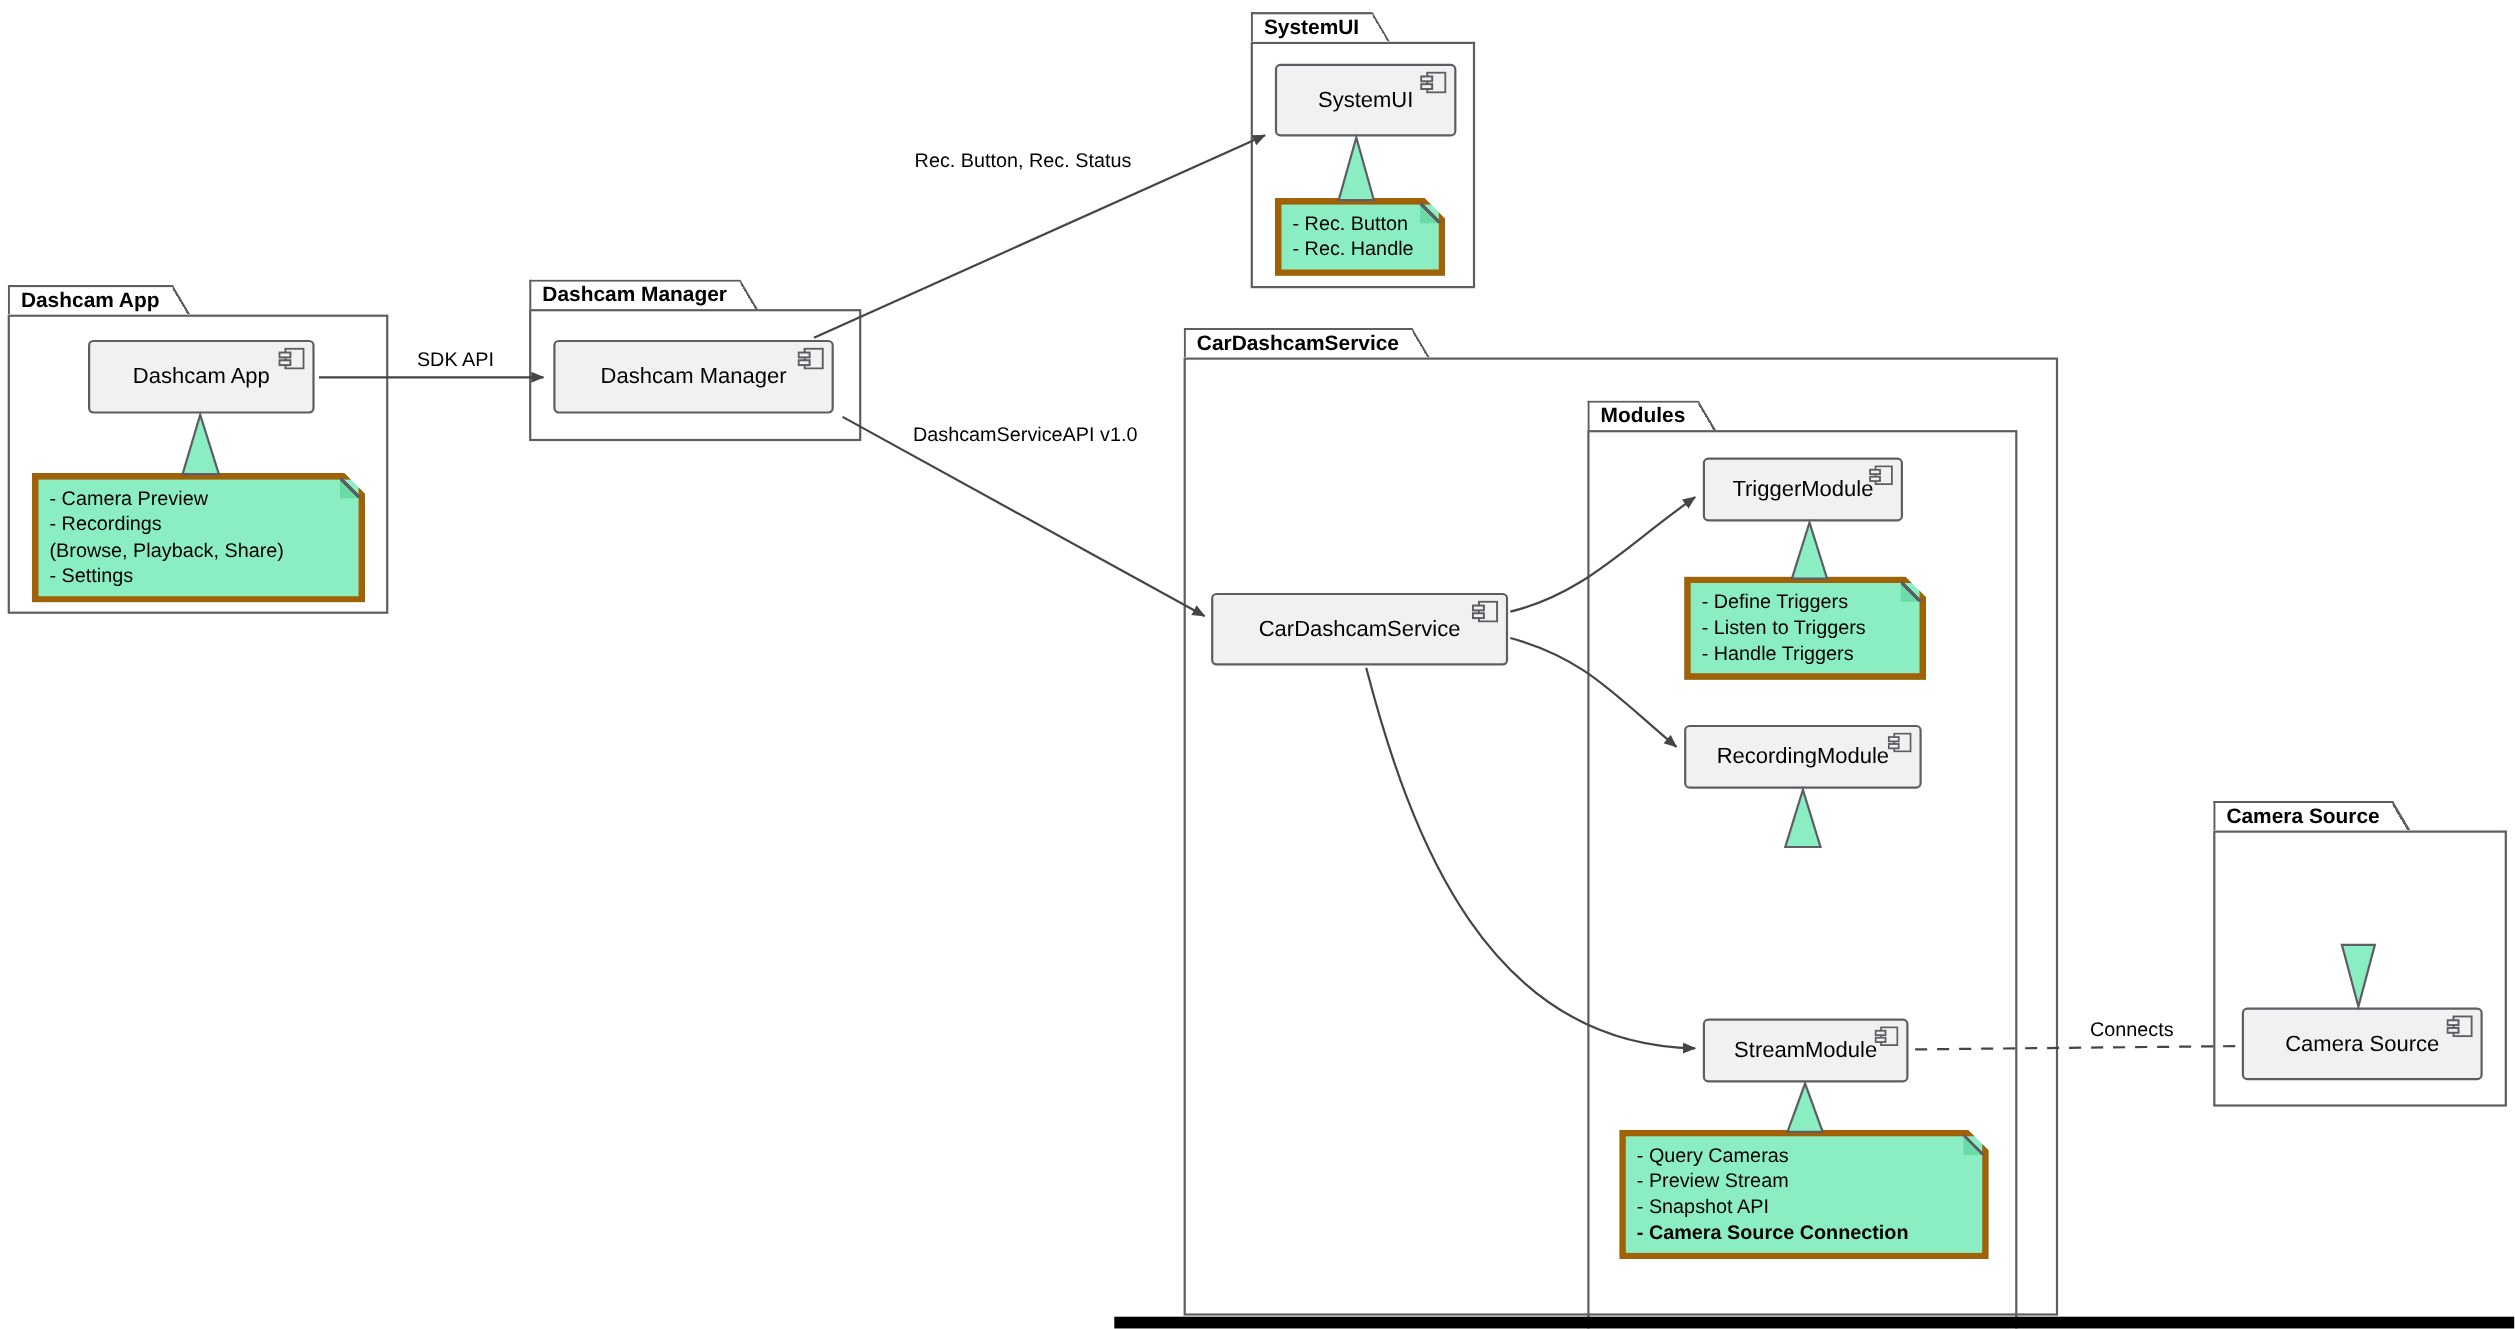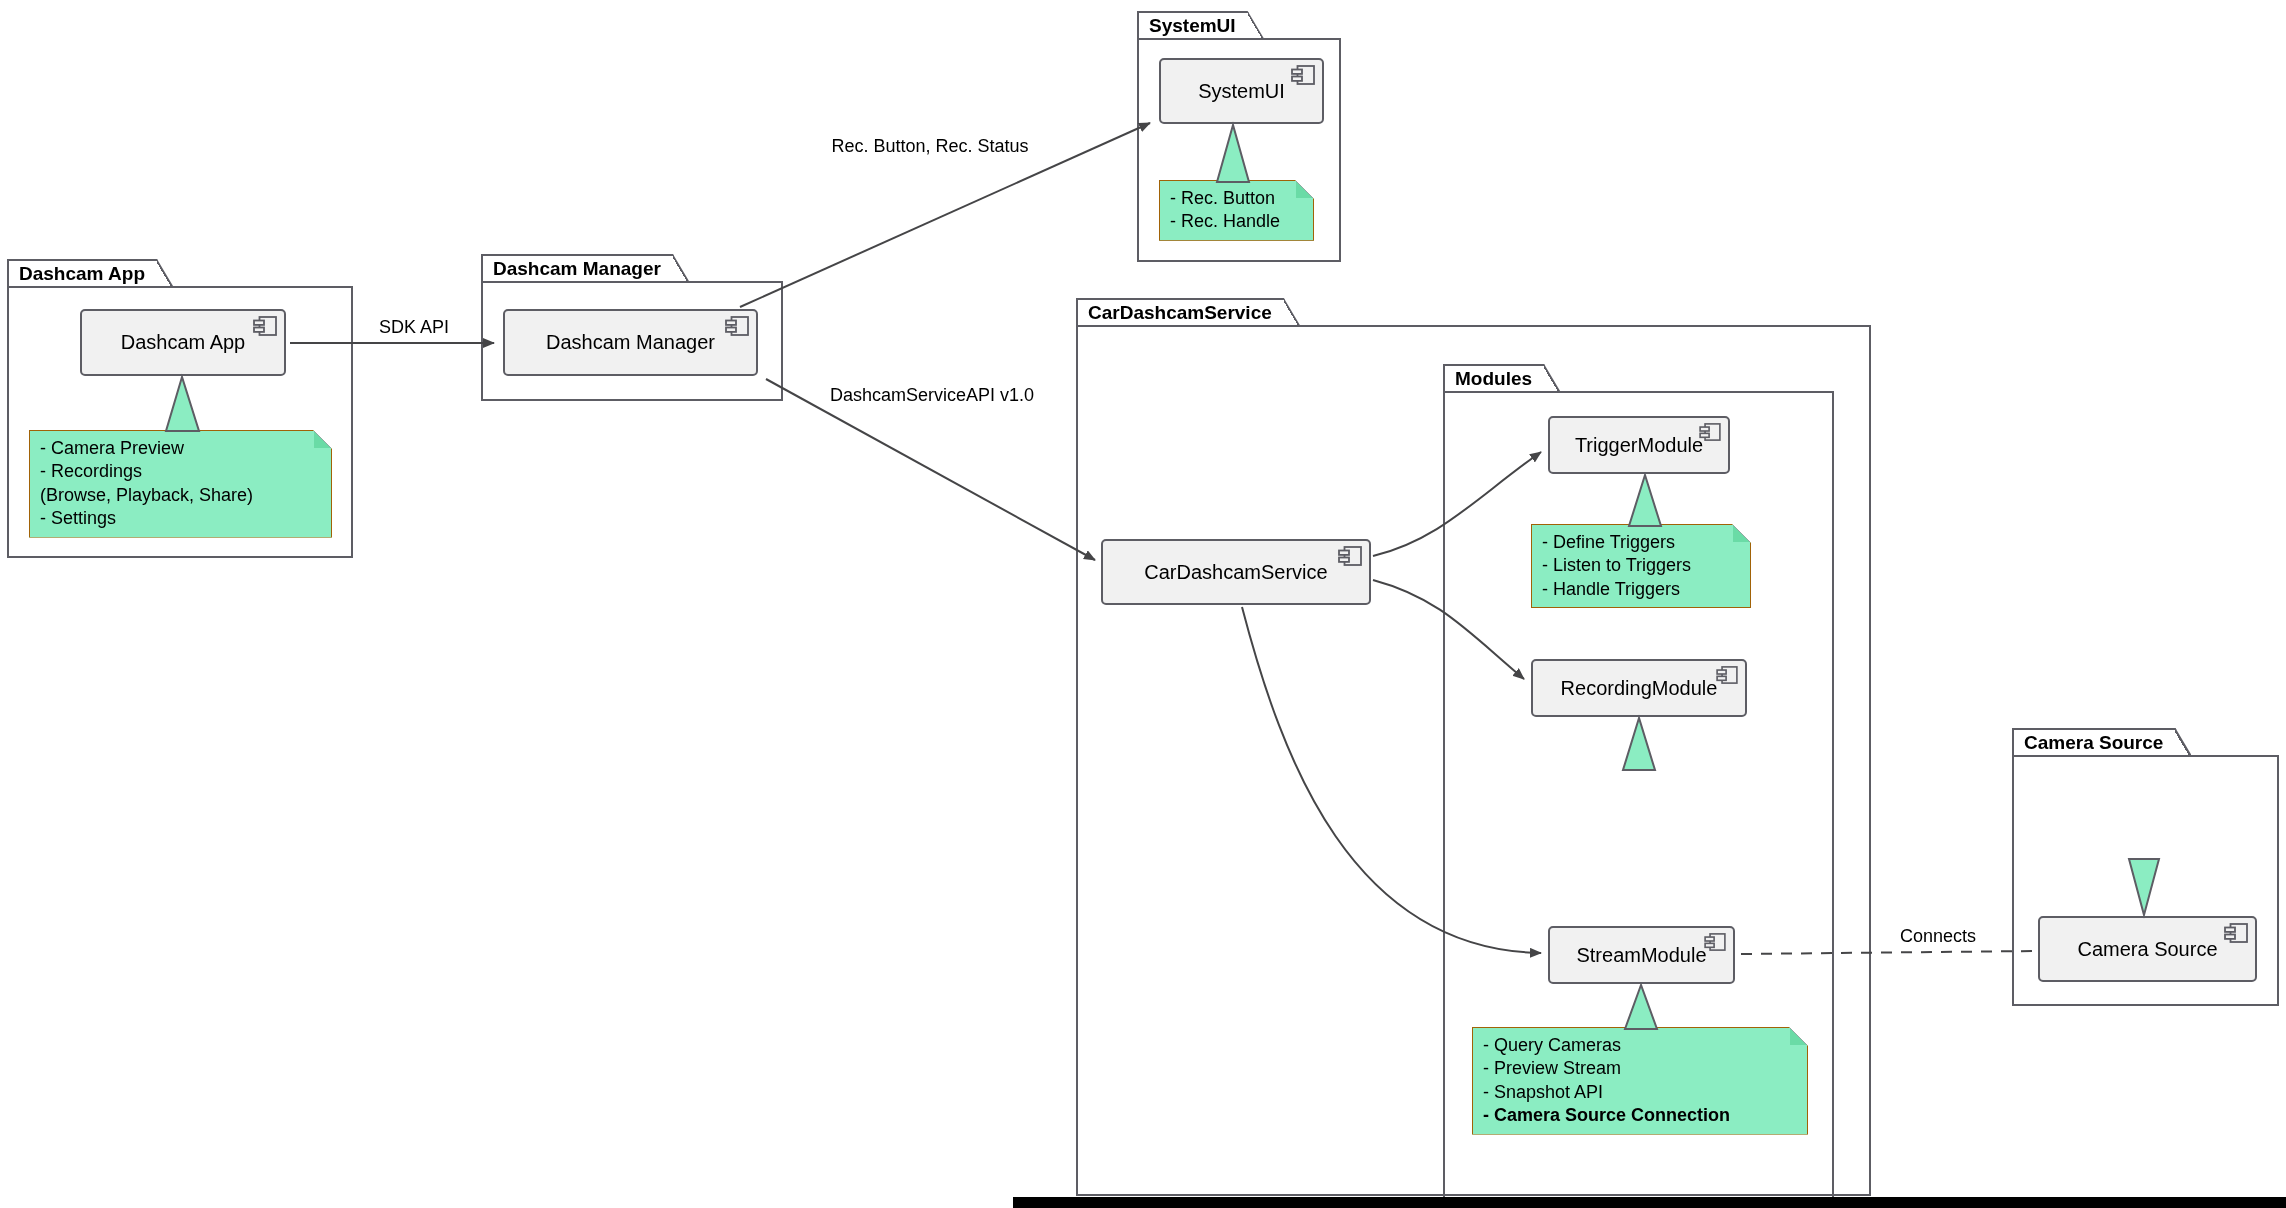--- a/index.html
+++ b/index.html
@@ -27,21 +27,21 @@
   
   .comp {
     position: absolute; background: #f1f1f1; border: 2px solid #5d5d64; border-radius: 5px;
     display: flex; align-items: center; justify-content: center;
     font-size: 20px; white-space: nowrap;
   }
   .comp-icon { position: absolute; top: 5px; right: 7px; }
 
   
   .note {
-    position: absolute; background: #8bedc2; border: 1px solid #a16207;
+    position: absolute; background: #8bedc2; border: 6px solid #a16207;
     padding: 6px 14px 6px 10px; font-size: 18px; line-height: 1.3;
     clip-path: polygon(0 0, calc(100% - 19px) 0, 100% 19px, 100% 100%, 0 100%);
   }
   .note::after {
     content: ""; position: absolute; top: -2px; right: -2px; width: 19px; height: 19px;
     background: linear-gradient(225deg,
       transparent calc(50% - 1px), #5d5d64 calc(50% - 1px) calc(50% + 2px), #6adba6 calc(50% + 2px));
   }
   .note-line { white-space: nowrap; }
   .note-line.bold { font-weight: bold; }

